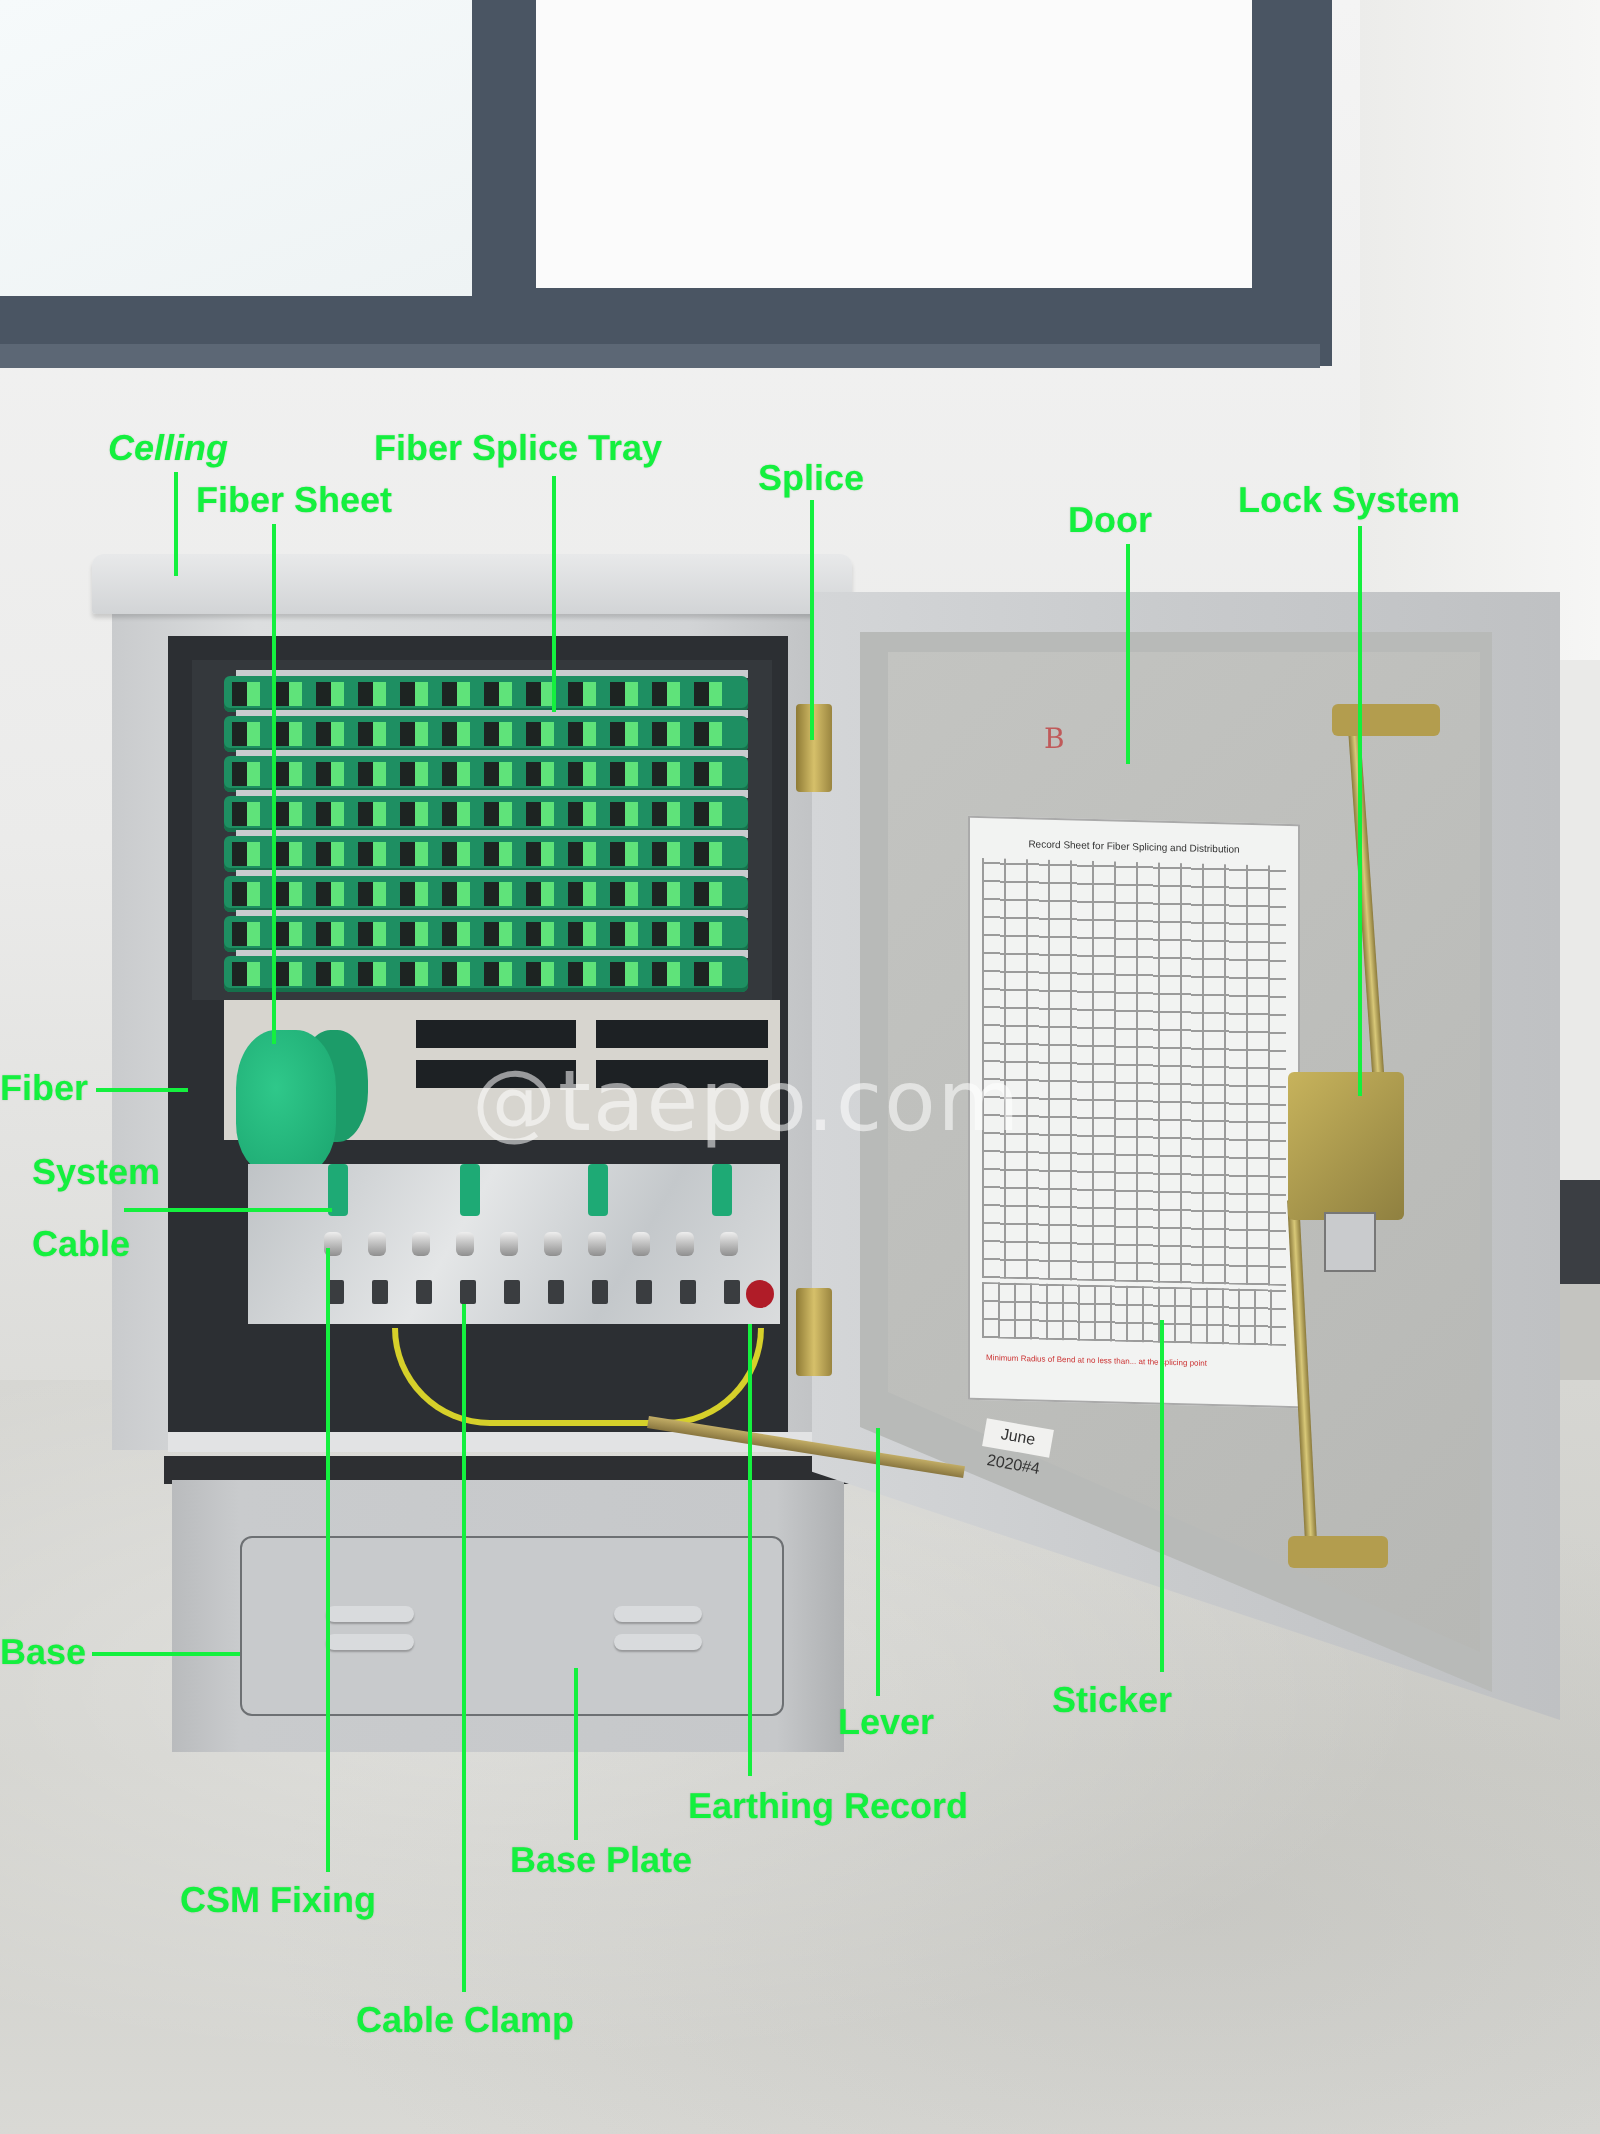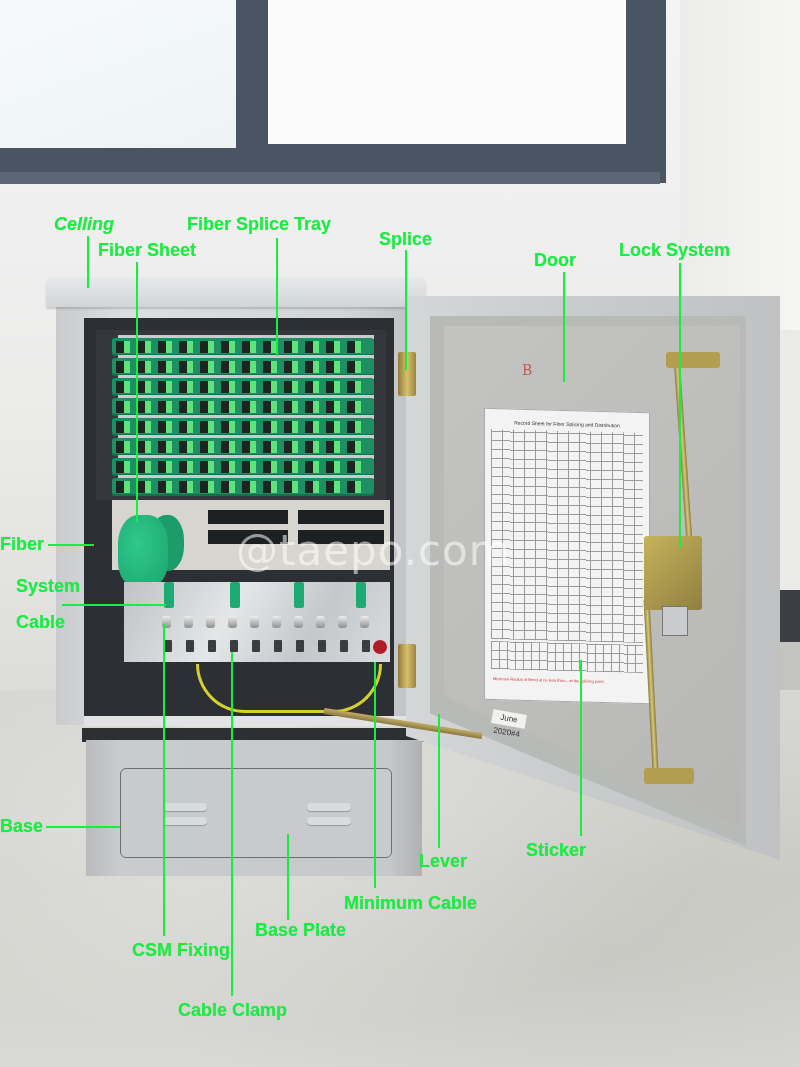--- a/index.html
+++ b/index.html
@@ -235,16 +235,16 @@
 <div class="abs label" style="left:187px;top:214px;">Fiber Splice Tray</div>
 <div class="abs label" style="left:379px;top:229px;">Splice</div>
 <div class="abs label" style="left:534px;top:250px;">Door</div>
 <div class="abs label" style="left:619px;top:240px;">Lock System</div>
 <div class="abs label" style="left:0px;top:534px;">Fiber</div>
 <div class="abs label" style="left:16px;top:576px;">System</div>
 <div class="abs label" style="left:16px;top:612px;">Cable</div>
 <div class="abs label" style="left:0px;top:816px;">Base</div>
 <div class="abs label" style="left:419px;top:851px;">Lever</div>
 <div class="abs label" style="left:526px;top:840px;">Sticker</div>
-<div class="abs label" style="left:344px;top:893px;">Minimum Cable</div>
+<div class="abs label" style="left:344px;top:893px;">Earthing Record</div>
 <div class="abs label" style="left:255px;top:920px;">Base Plate</div>
-<div class="abs label" style="left:90px;top:940px;margin-left:42px;">CSM Fixing</div>
+<div class="abs label" style="left:90px;top:940px;">CSM Fixing</div>
 <div class="abs label" style="left:178px;top:1000px;">Cable Clamp</div>
 
 </body></html>

